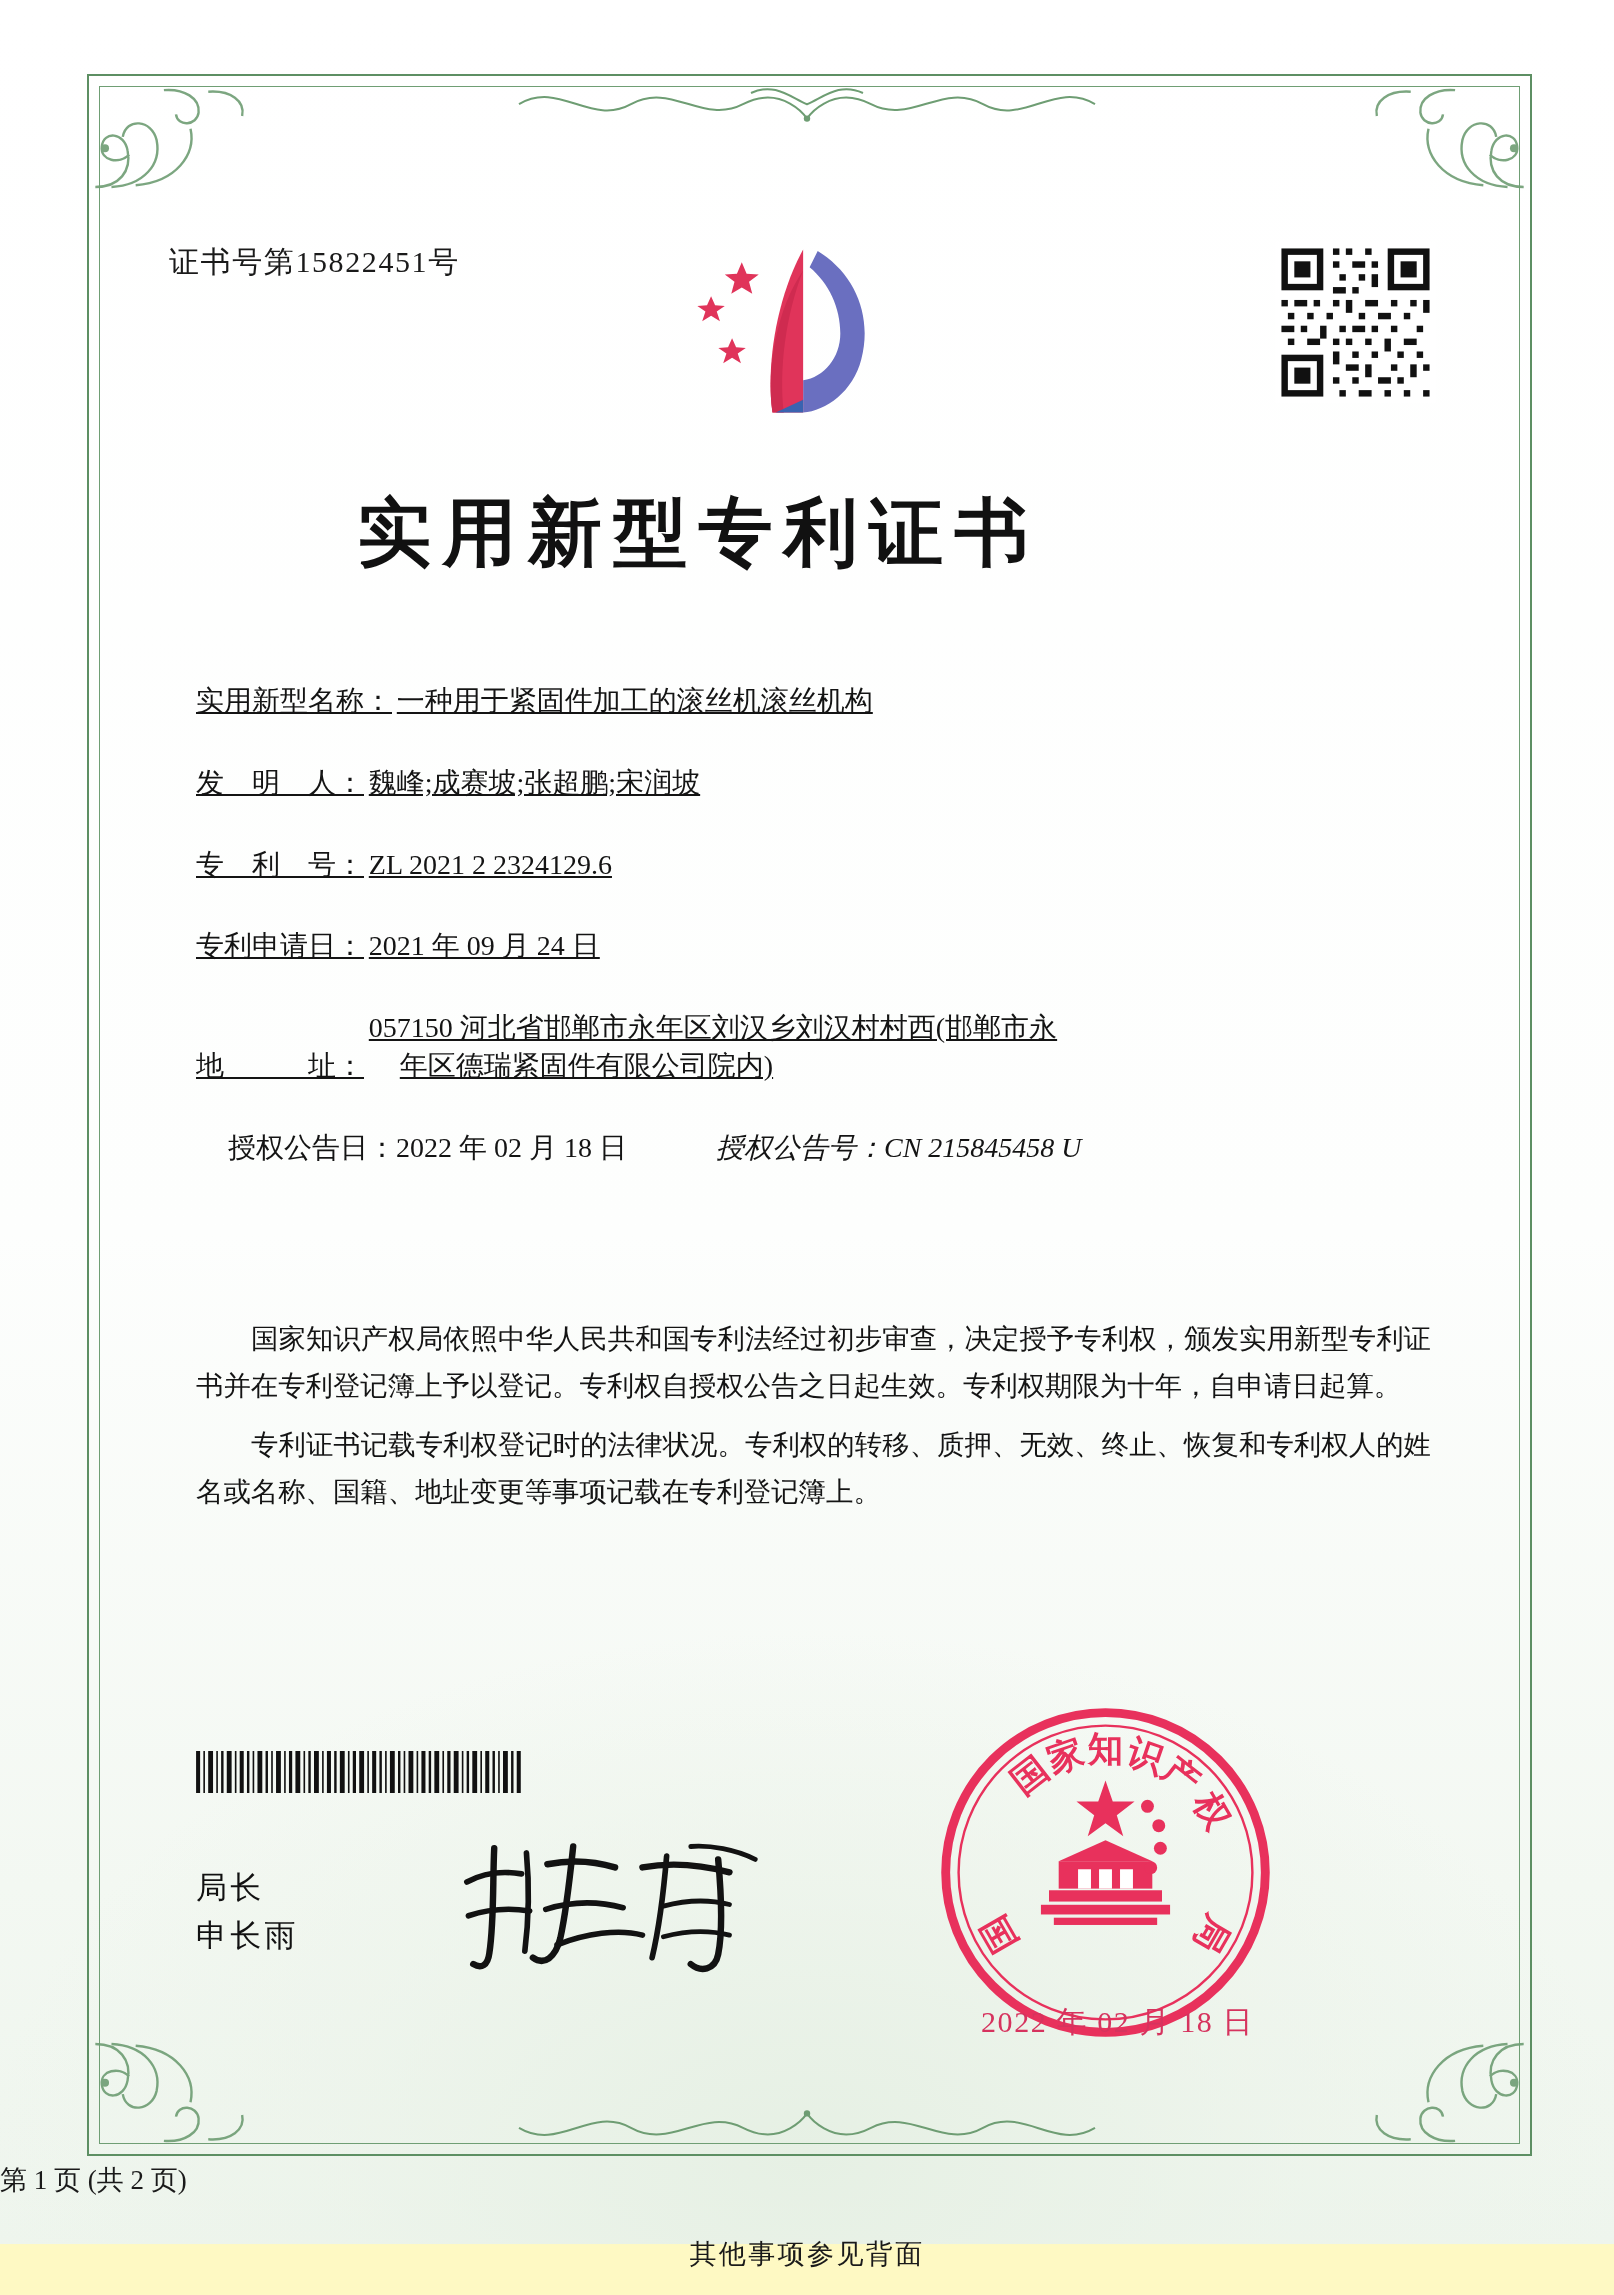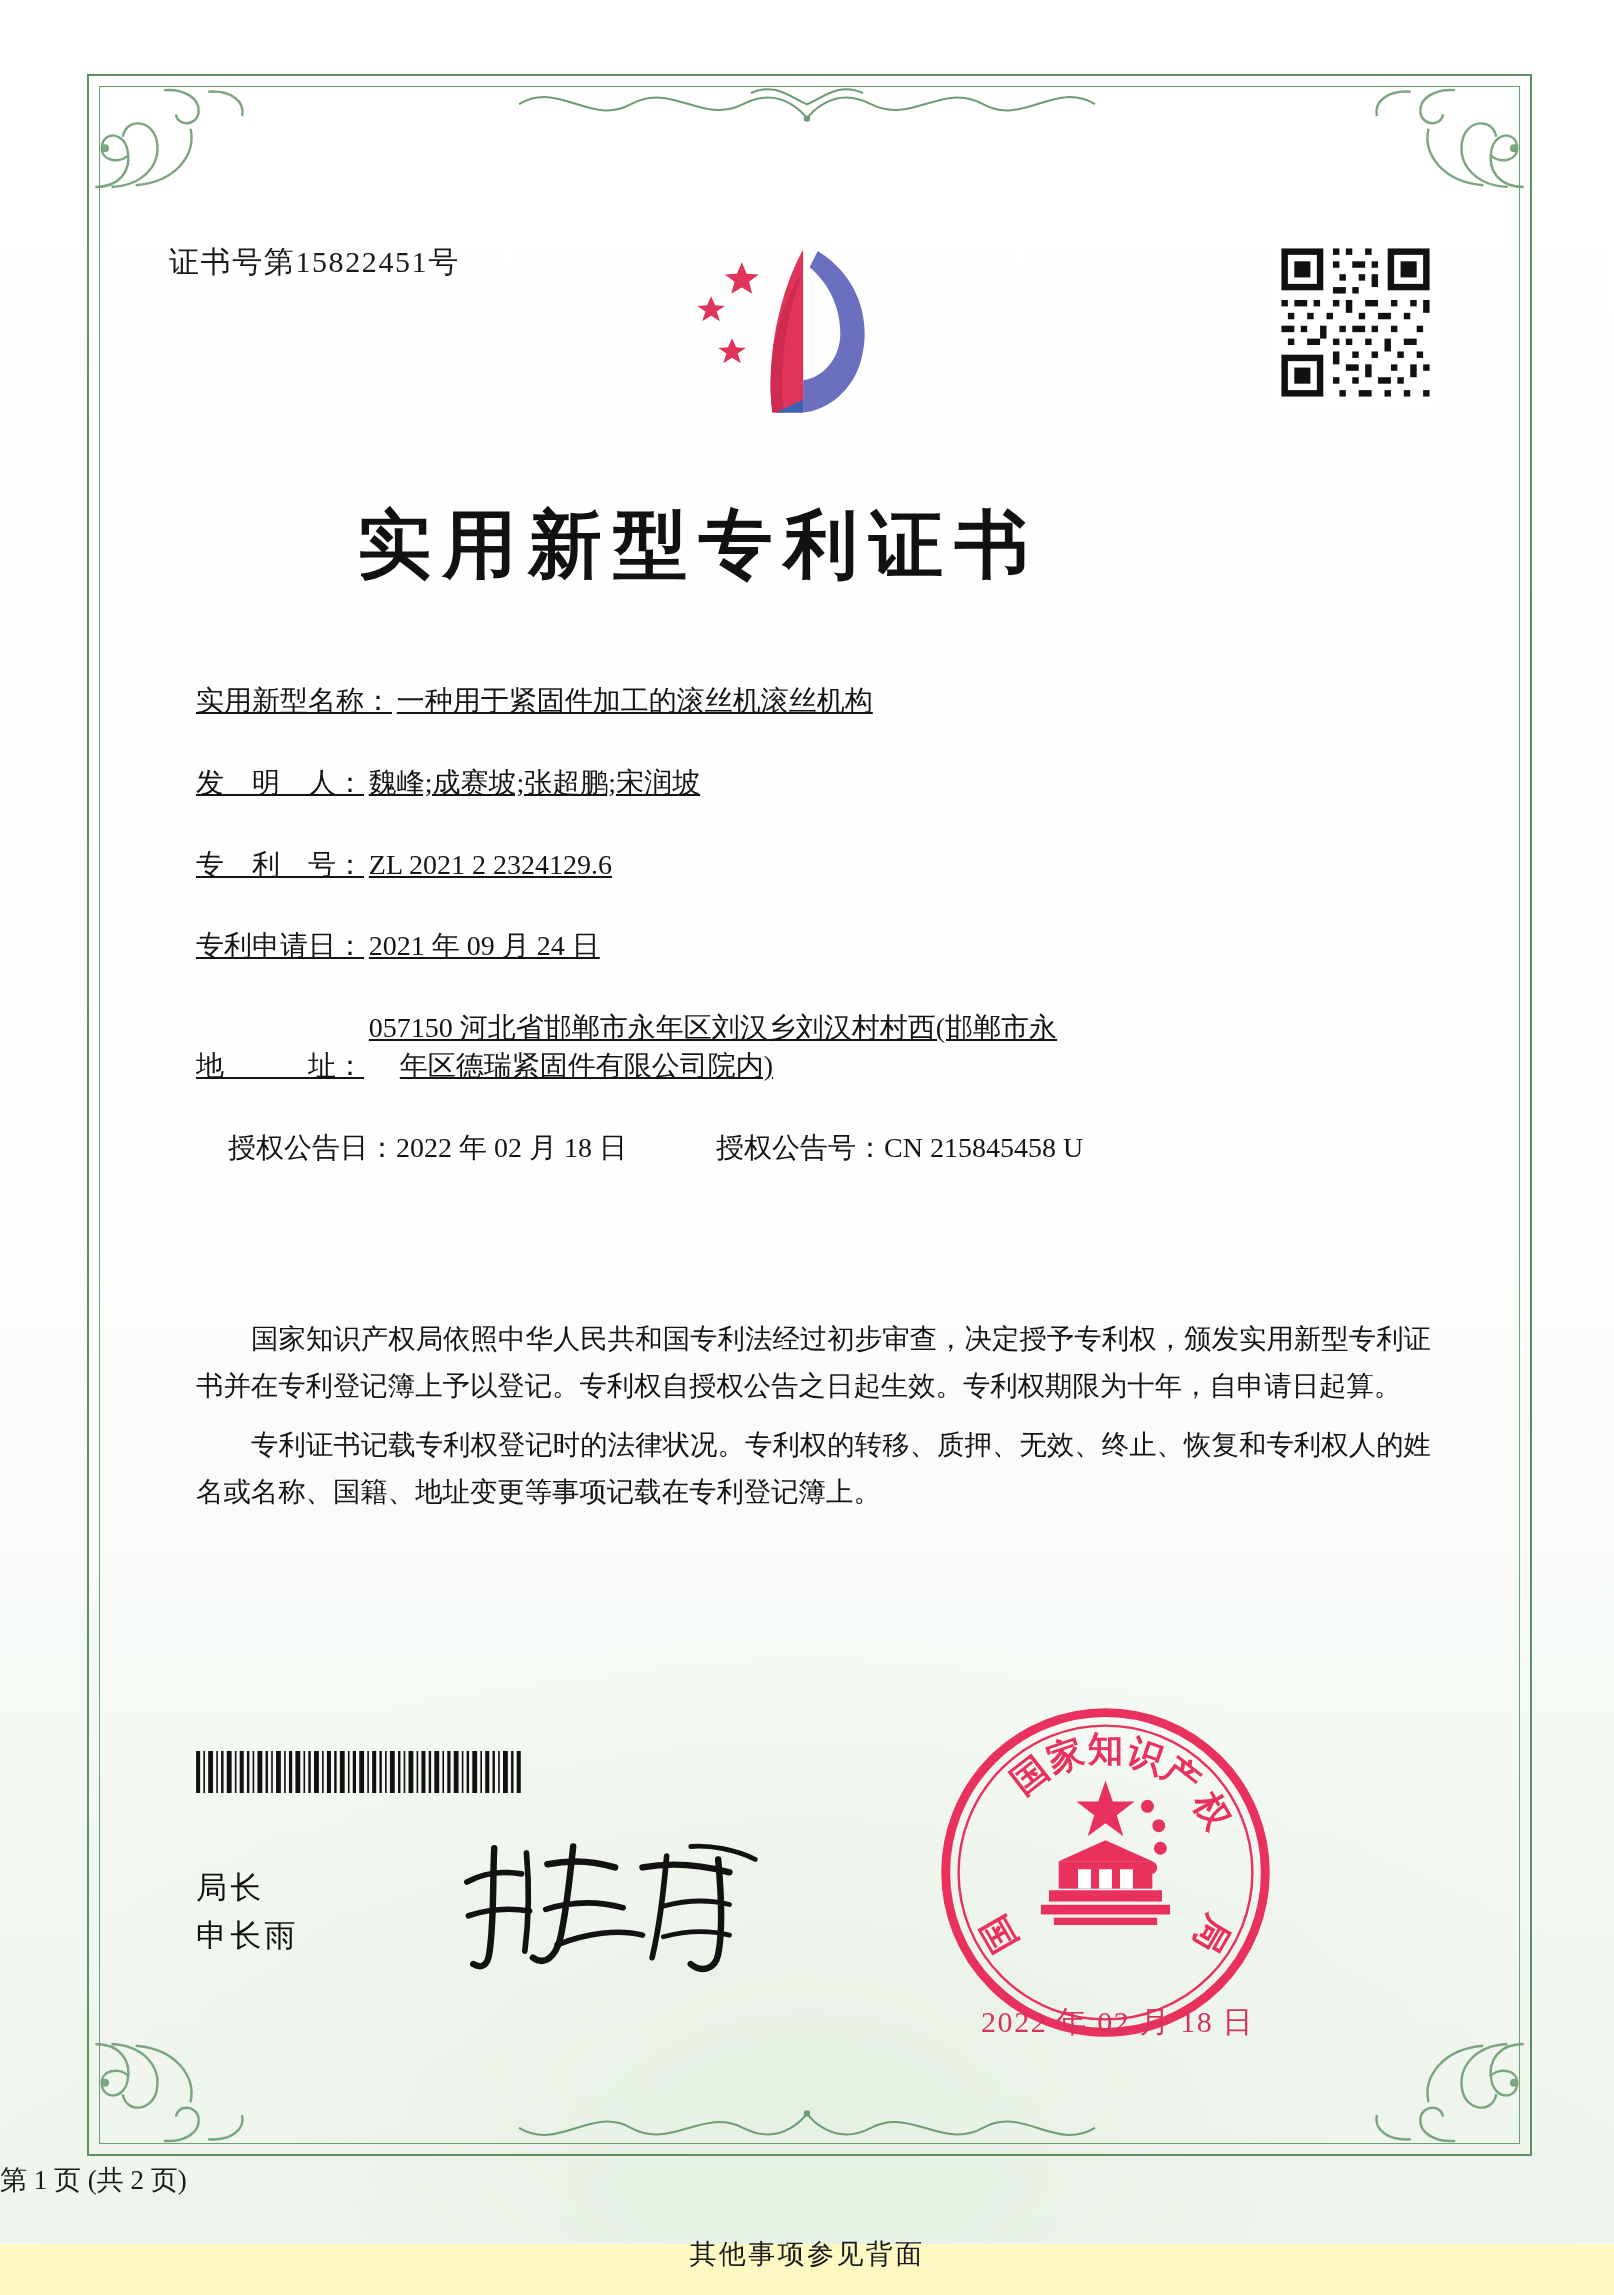--- a/index.html
+++ b/index.html
@@ -106,21 +106,20 @@
     position: absolute;
     left: 0;
     top: 484px;
     width: 1397px;
     text-align: center;
     font-size: 74px;
     font-weight: bold;
     letter-spacing: 11.3px;
     color: #111;
     font-family: "DejaVu Serif", "Liberation Serif", serif;
-    margin-top: 12px;
   }
 
   
   .fields {
     position: absolute;
     left: 196px;
     top: 682px;
     width: 1227px;
     font-size: 28px;
     color: #141414;
@@ -144,21 +143,21 @@
     display: block;
     padding-left: 31px;
   }
   .row-dual {
     display: flex;
     align-items: flex-start;
     margin-bottom: 32px;
     line-height: 1.35;
     margin-left: 32px;
   }
-  .row-dual .seg2 { margin-left: 89px; }
+  .row-dual .seg2 { margin-left: 89px; font-style: italic; }
 
   
   .paras {
     position: absolute;
     left: 196px;
     top: 1316px;
     width: 1235px;
     font-size: 27.4px;
     line-height: 1.72;
     color: #141414;

